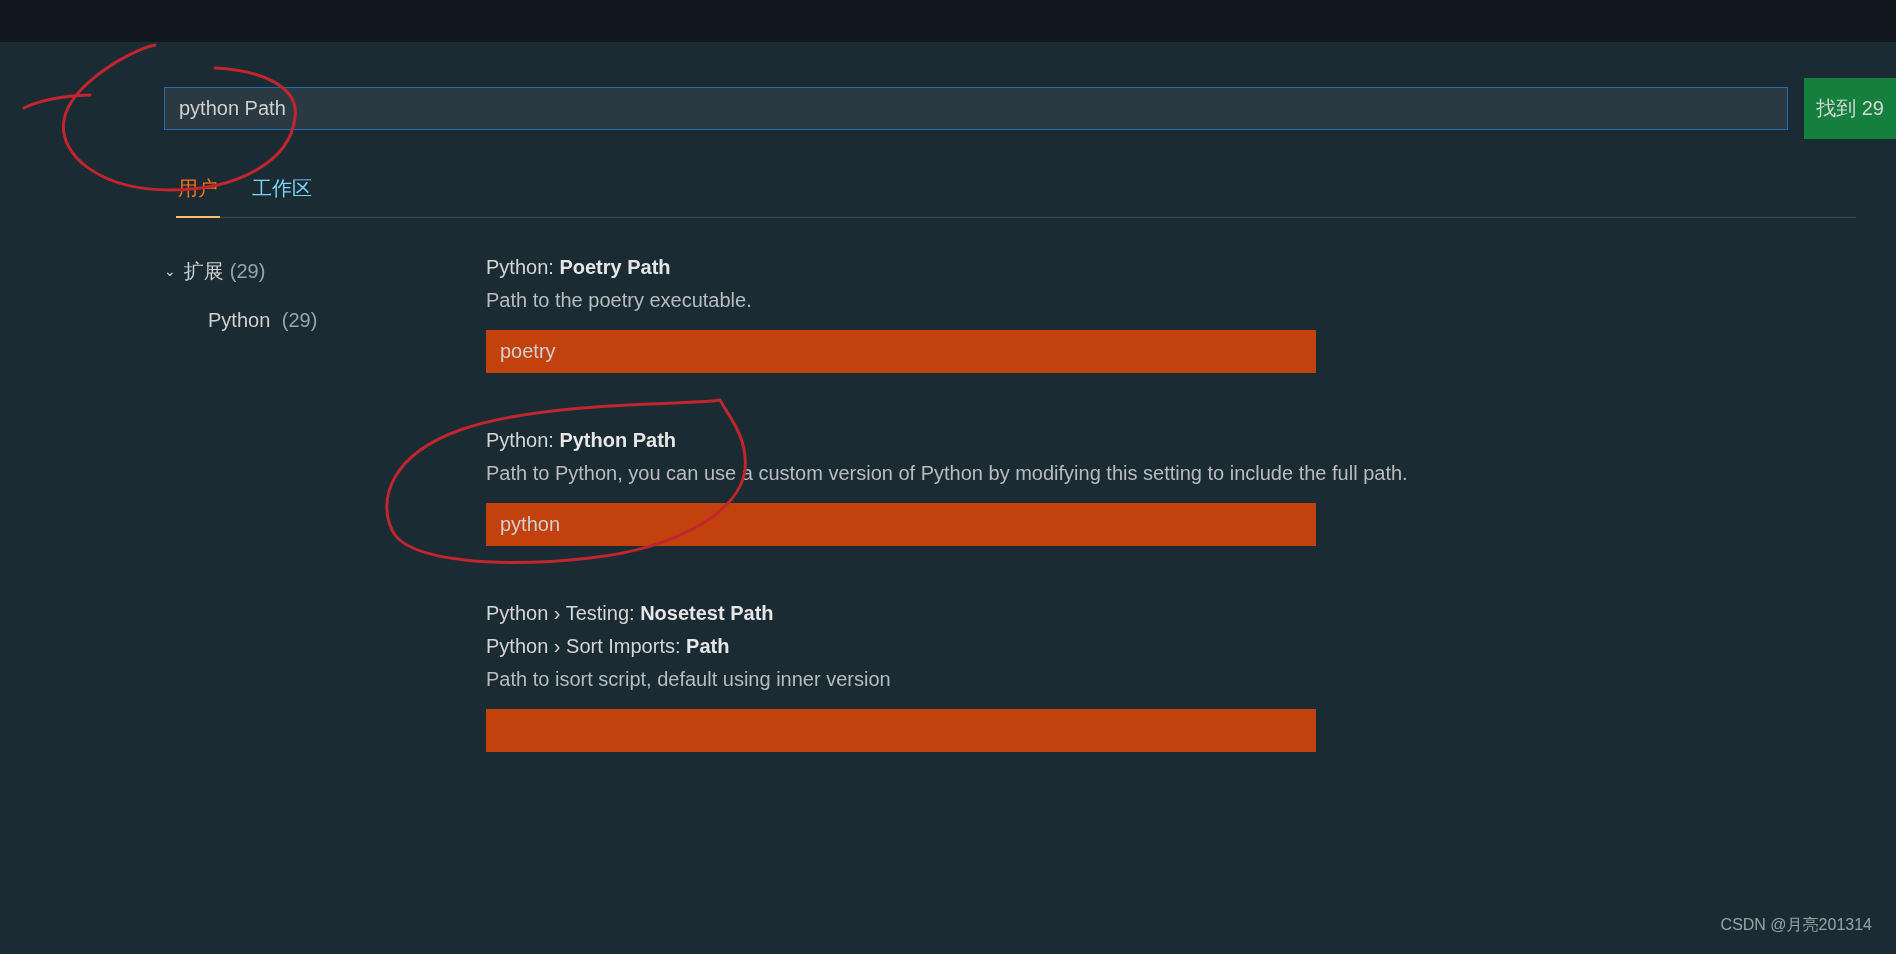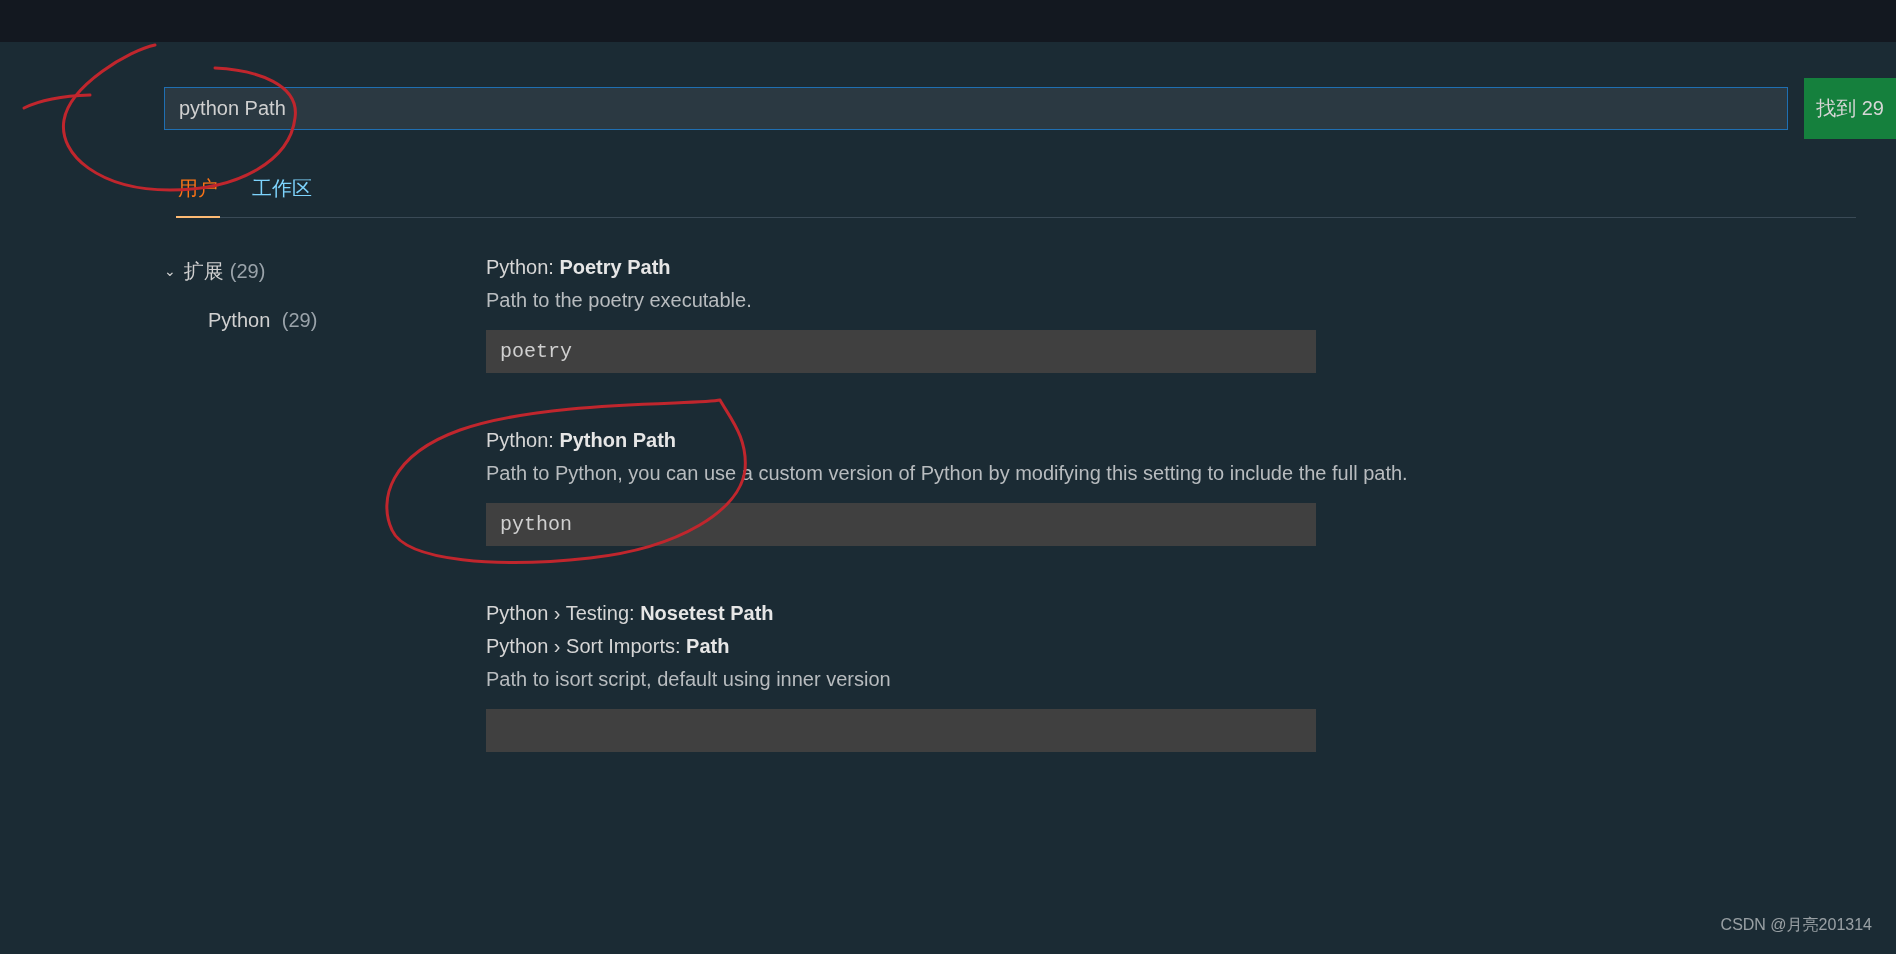--- a/index.html
+++ b/index.html
@@ -105,27 +105,26 @@
   }
   .setting-title .cat { font-weight: 400; }
   .setting-title .name { font-weight: 700; color: #e6e6e6; text-align: right; }
   .setting-desc {
     font-size: 20px;
     color: #b8bcbf;
     margin-bottom: 18px;
   }
   .setting-input {
     width: 830px;
-    background: #404040;
+    background: #c2410c;
     border: none;
     color: #d0d0d0;
     font-size: 20px;
     padding: 10px 14px;
     outline: none;
-    font-family: Liberation Mono, monospace;
   }
   .watermark {
     position: absolute;
     right: 24px;
     bottom: 18px;
     color: rgba(255,255,255,0.55);
     font-size: 16px;
     font-family: sans-serif;
   }
   .annotation-svg {

